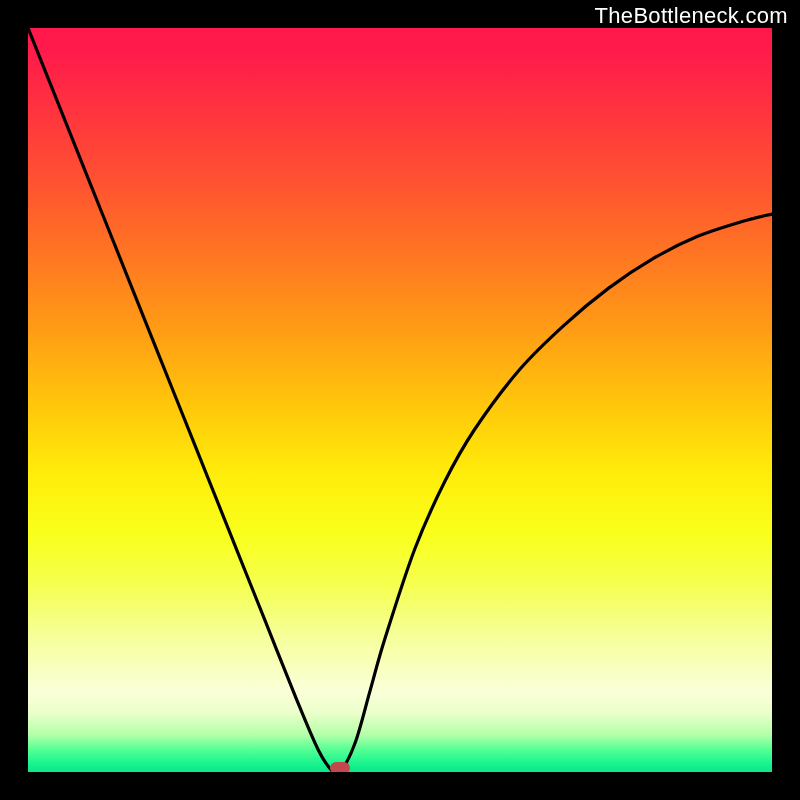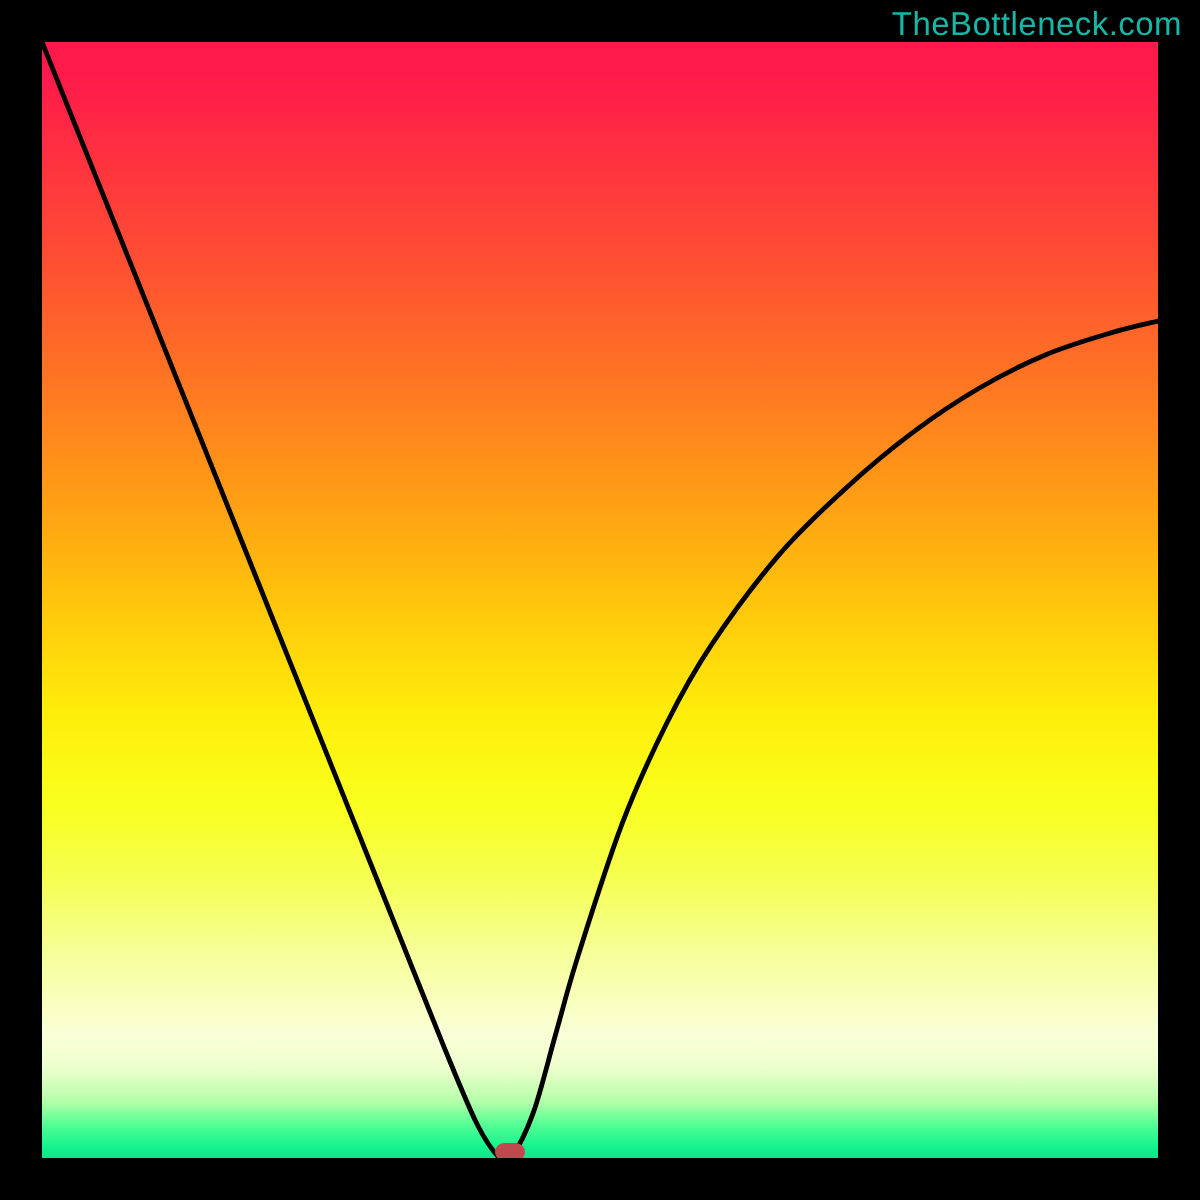--- a/index.html
+++ b/index.html
@@ -45,21 +45,21 @@
       #b3ffa9 95%,
       #54ff94 97%,
       #14f38e 99%,
       #10e48a 100%
     );
   }
   .watermark {
     position: absolute;
     top: 3px;
     right: 12px;
-    color: #14b8a6;
+    color: #ffffff;
     font-size: 22px;
     font-weight: 500;
     letter-spacing: 0.3px;
     user-select: none;
   }
   .marker {
     position: absolute;
     width: 20px;
     height: 12px;
     border-radius: 6px;

